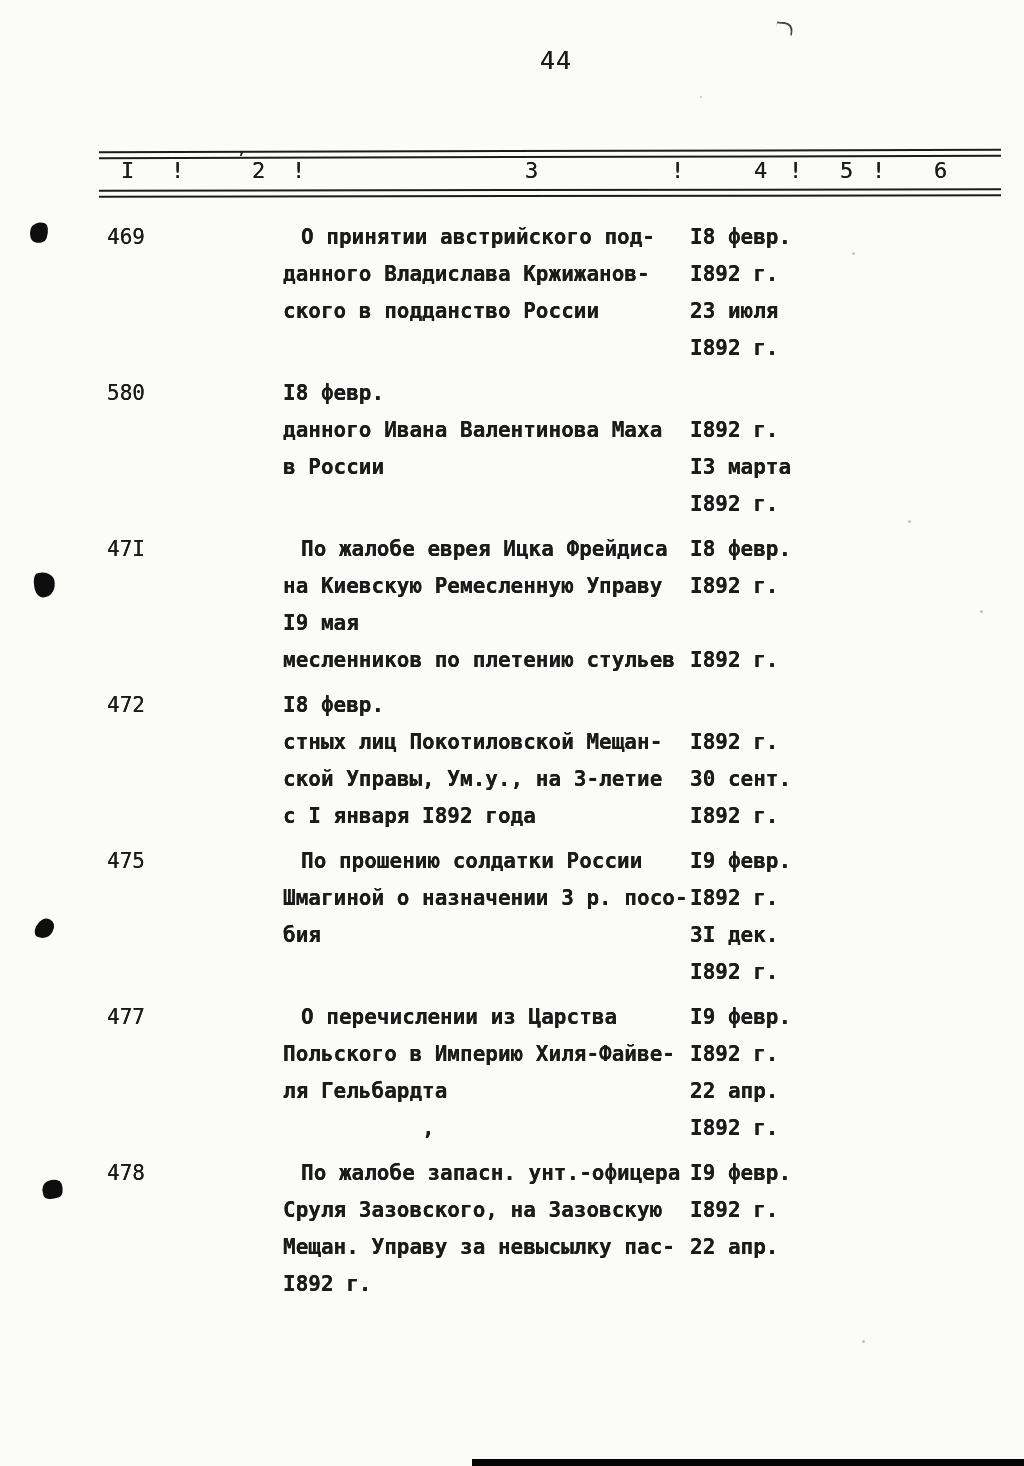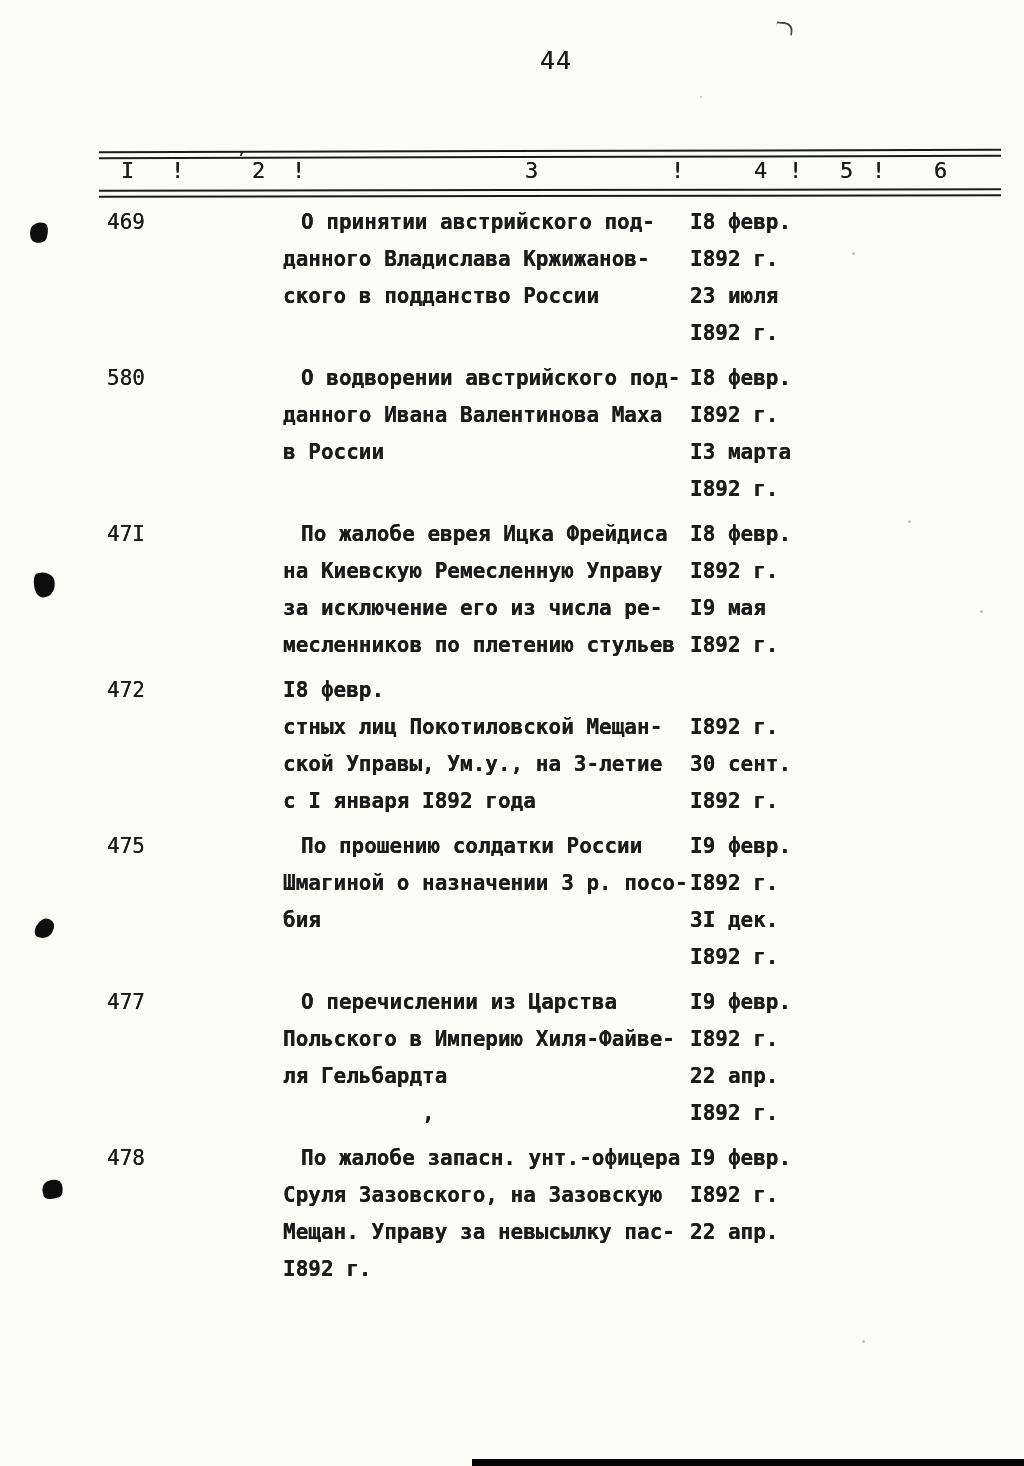--- a/index.html
+++ b/index.html
@@ -22,21 +22,21 @@
   .rule-t1{top:150px;transform:rotate(-0.15deg);}
   .rule-t2{top:156px;transform:rotate(-0.15deg);}
   .rule-b1{top:189px;transform:rotate(-0.1deg);}
   .rule-b2{top:195px;transform:rotate(-0.1deg);}
   .header-row{position:absolute;top:158px;left:0;width:100%;height:28px;font-size:22px;text-shadow:0 0 .5px currentColor;}
   .hcell{position:absolute;top:0;}
   .h0{left:121px;}  .h1{left:171px;}  .htick{left:237px;top:-8px;font-size:14px;}
   .h2{left:252px;}  .h3{left:292px;}  .h4{left:525px;}
   .h5{left:671px;}  .h6{left:754px;}  .h7{left:789px;}
   .h8{left:840px;}  .h9{left:872px;}  .h10{left:934px;}
-  .entries{position:absolute;top:204px;left:0;width:828px;}
+  .entries{position:absolute;top:219px;left:0;width:828px;}
   .entry{display:flex;margin-bottom:8px;font-size:21px;line-height:37px;text-shadow:0 0 .5px currentColor;}
   .num{flex:0 0 283px;box-sizing:border-box;padding-left:107px;}
   .lines{flex:1;}
   .line{display:flex;font-weight:bold;}
   .desc{width:407px;white-space:pre;}
   .line:first-child .desc{text-indent:18px;}
   .date{white-space:pre;}
   .blot{position:absolute;background:#0e0e0e;}
   .blot1{left:30px;top:222px;width:18px;height:21px;border-radius:65% 35% 55% 45%/45% 65% 35% 55%;transform:rotate(18deg);}
   .blot2{left:34px;top:572px;width:21px;height:25px;border-radius:30% 70% 60% 40%/55% 45% 60% 40%;transform:rotate(-12deg);}
@@ -102,21 +102,20 @@
             <span class="desc"></span>
             <span class="date">I892 г.</span>
           </div>
       </div>
     </div>
 
     <div class="entry">
       <div class="num">580</div>
       <div class="lines">
         <div class="line">
-            <span class="desc">О водворении австрийского под-</span>
             <span class="date">I8 февр.</span>
           </div>
         <div class="line">
             <span class="desc">данного Ивана Валентинова Маха</span>
             <span class="date">I892 г.</span>
           </div>
         <div class="line">
             <span class="desc">в России</span>
             <span class="date">I3 марта</span>
           </div>
@@ -132,21 +131,20 @@
       <div class="lines">
         <div class="line">
             <span class="desc">По жалобе еврея Ицка Фрейдиса</span>
             <span class="date">I8 февр.</span>
           </div>
         <div class="line">
             <span class="desc">на Киевскую Ремесленную Управу</span>
             <span class="date">I892 г.</span>
           </div>
         <div class="line">
-            <span class="desc">за исключение его из числа ре-</span>
             <span class="date">I9 мая</span>
           </div>
         <div class="line">
             <span class="desc">месленников по плетению стульев</span>
             <span class="date">I892 г.</span>
           </div>
       </div>
     </div>
 
     <div class="entry">

